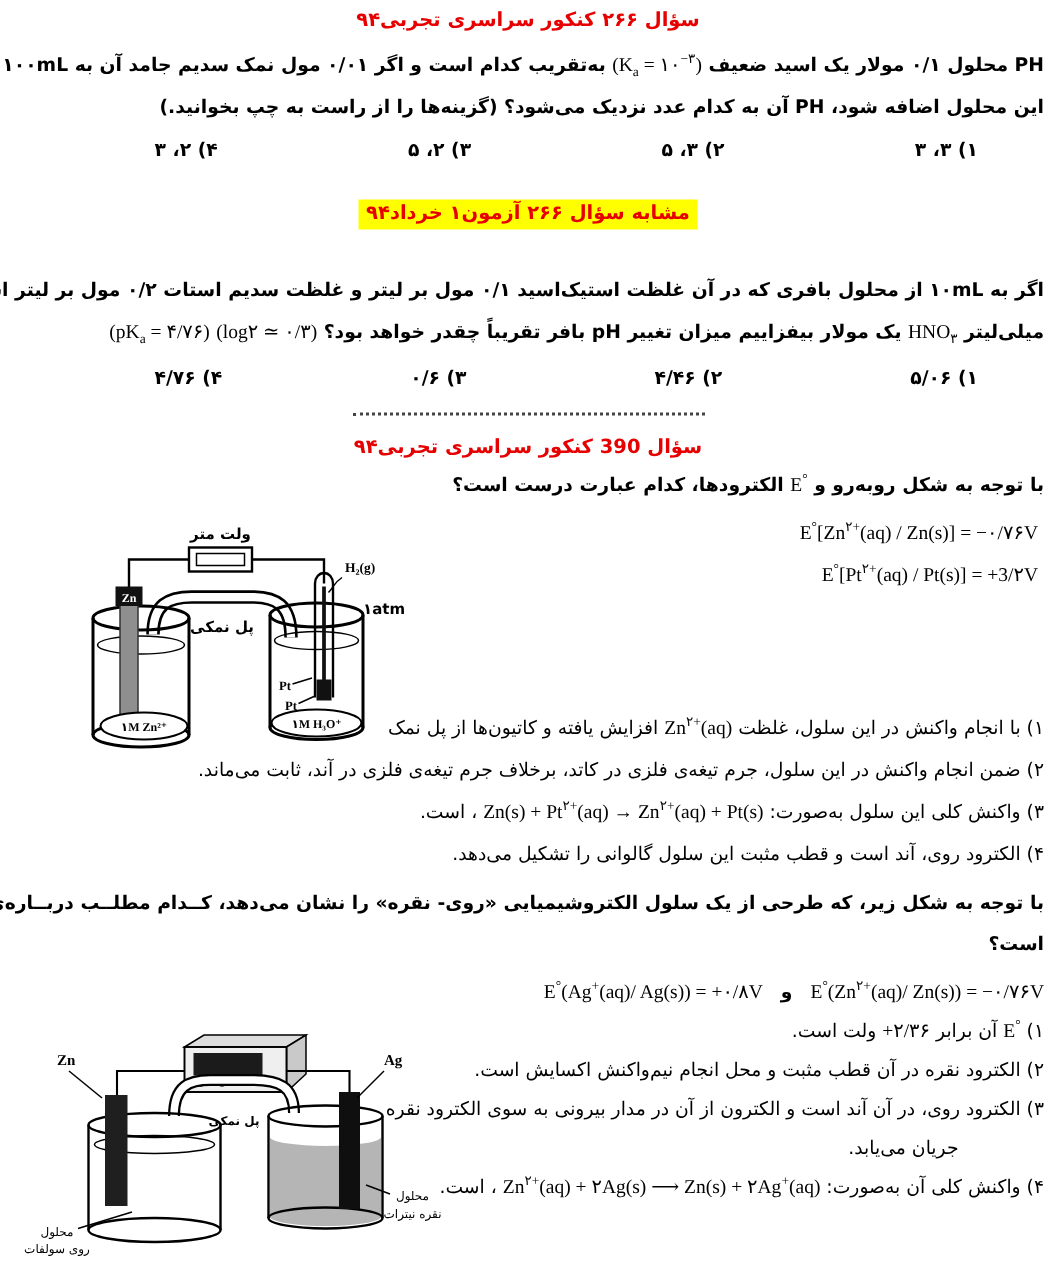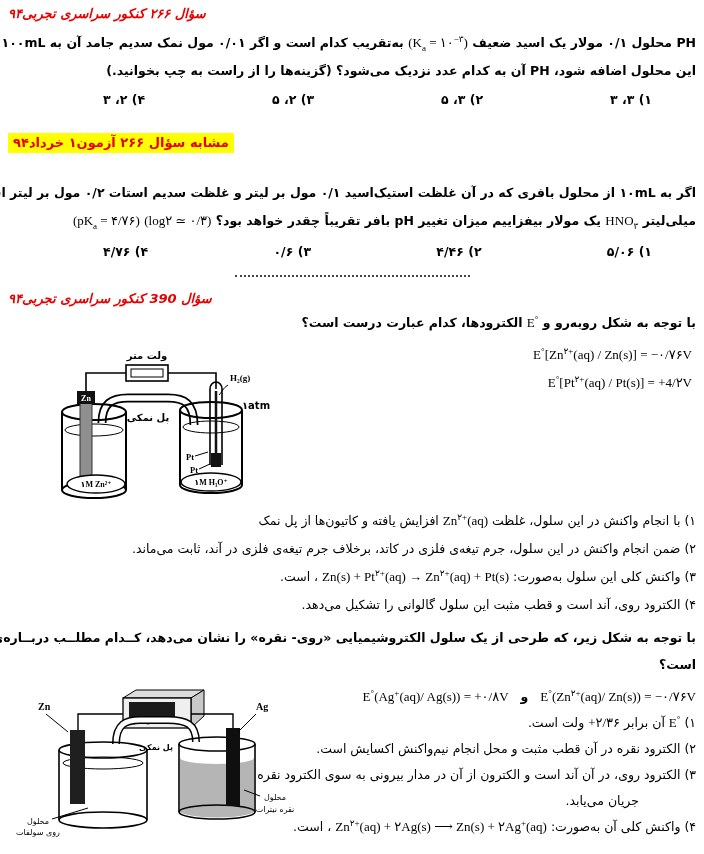--- a/index.html
+++ b/index.html
@@ -2,39 +2,39 @@
 <html lang="fa"><head>
 <meta charset="utf-8">
 <style>
   * { box-sizing: border-box; }
   html,body { margin:0; padding:0; background:#ffffff; }
   .page {
     width:704px; height:854px; position:relative; overflow:hidden;
     background:#ffffff; direction:rtl; color:#000;
     font-family:"DejaVu Sans", sans-serif; font-size:12.5px;
   }
-  .sec-title { color:#e70000; font-weight:bold; font-size:13px; padding:0 8px; text-align:left;font-style:italic; }
-  .hl-wrap { padding:0 8px; text-align:left; }
+  .sec-title { color:#e70000; font-weight:bold; font-size:13px; padding:0 8px; text-align:center; }
+  .hl-wrap { padding:0 8px; text-align:center; }
   .hl { display:inline-block; background:#ffff00; color:#e70000; font-weight:bold; font-size:13px; padding:2px 5px 3px; }
   .para { font-weight:bold; font-size:12.5px; line-height:28px; padding:0 8px; text-align:right; }
   .just { text-align:justify; text-align-last:justify; white-space:nowrap; overflow:hidden; }
   .opts { display:flex; justify-content:space-between; padding:0 52px 0 103px; font-weight:bold; font-size:12.5px; line-height:18px; }
   .opt { font-size:12.5px; font-weight:normal; line-height:28px; padding:0 8px; text-align:right; white-space:nowrap; overflow:hidden; }
   .opt.tight { line-height:26px; }
   .f { direction:ltr; unicode-bidi:isolate; font-family:"Liberation Serif","DejaVu Serif","DejaVu Sans",serif; font-weight:normal; font-size:13px; }
   .f sup, .f sub { font-size:9px; line-height:0; }
   .dotline { border:0; border-top:2px dotted #444; width:235px; margin:14px auto 0; }
   .eo-block { direction:ltr; text-align:right; width:fit-content; margin:4px 12px 0 0; line-height:28px; }
   .conj { padding:0 12px; font-weight:bold; }
   .svg-abs { position:absolute; }
   svg { direction:ltr; }
   svg text { font-family:"DejaVu Sans", sans-serif; }
   .svgf { font-family:"Liberation Serif","DejaVu Serif","DejaVu Sans",serif; font-weight:bold; }
   .mt6{margin-top:6px}.mt8{margin-top:8px}.mt9{margin-top:3px}.mt12{margin-top:12px}
-  .mt14{margin-top:14px}.mt24{margin-top:24px}.mt26{margin-top:26px}.mt74{margin-top:110px}
+  .mt14{margin-top:14px}.mt24{margin-top:24px}.mt26{margin-top:26px}.mt74{margin-top:74px}
 </style>
 </head>
 <body>
 
 <div class="page">
 
   <div class="sec-title mt6">سؤال ۲۶۶ کنکور سراسری تجربی۹۴</div>
   <div class="para just mt8">
     <span>PH محلول ۰/۱ مولار یک اسید ضعیف </span><span class="f"><span>(K</span><sub>a</sub><span> = ۱۰</span><sup>−۳</sup><span>)</span></span><span> به‌تقریب کدام است و اگر ۰/۰۱ مول نمک سدیم جامد آن به ۱۰۰mL از</span>
   </div>
@@ -63,21 +63,21 @@
   </div>
 
   <hr class="dotline">
 
   <div class="sec-title mt14">سؤال 390 کنکور سراسری تجربی۹۴</div>
   <div class="para mt9">
     <span>با توجه به شکل روبه‌رو و </span><span class="f"><span>E</span><sup>°</sup></span><span> الکترودها، کدام عبارت درست است؟</span>
   </div>
   <div class="eo-block">
     <div class="f"><span>E</span><sup>°</sup><span>[Zn</span><sup>۲+</sup><span>(aq) / Zn(s)] = −۰/۷۶V</span></div>
-    <div class="f"><span>E</span><sup>°</sup><span>[Pt</span><sup>۲+</sup><span>(aq) / Pt(s)] = +4/۲V</span></div>
+    <div class="f"><span>E</span><sup>°</sup><span>[Pt</span><sup>۲+</sup><span>(aq) / Pt(s)] = +3/۲V</span></div>
   </div>
   <div class="opt mt74" style="padding-left:160px">
     <span>۱) با انجام واکنش در این سلول، غلظت </span><span class="f"><span>Zn</span><sup>۲+</sup><span>(aq)</span></span><span> افزایش یافته و کاتیون‌ها از پل نمک</span>
   </div>
   <div class="opt">۲) ضمن انجام واکنش در این سلول، جرم تیغه‌ی فلزی در کاتد، برخلاف جرم تیغه‌ی فلزی در آند، ثابت می‌ماند.</div>
   <div class="opt">
     <span>۳) واکنش کلی این سلول به‌صورت: </span><span class="f"><span>Zn(s) + Pt</span><sup>۲+</sup><span>(aq) → Zn</span><sup>۲+</sup><span>(aq) + Pt(s)</span></span><span> ، است.</span>
   </div>
   <div class="opt">۴) الکترود روی، آند است و قطب مثبت این سلول گالوانی را تشکیل می‌دهد.</div>
 

